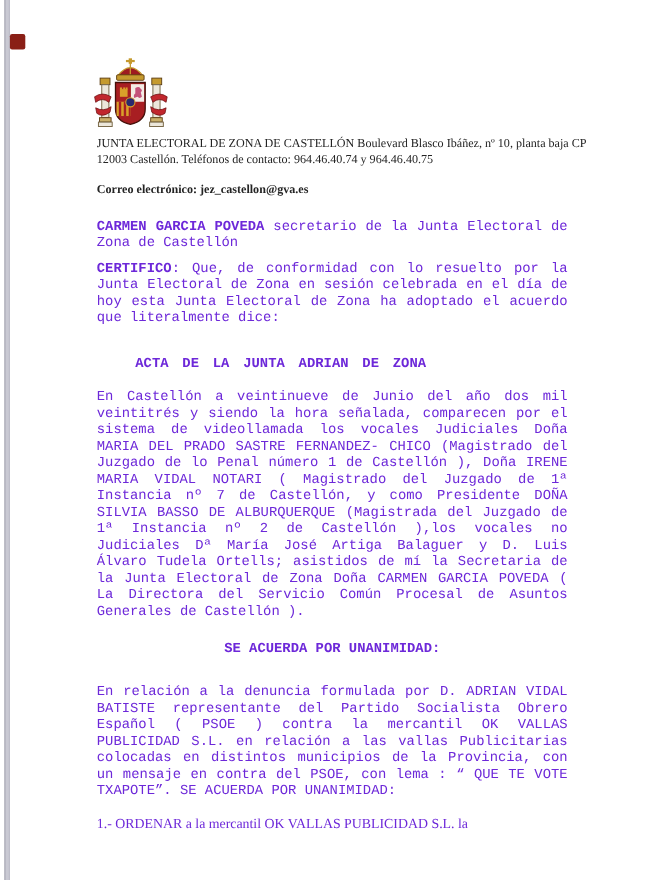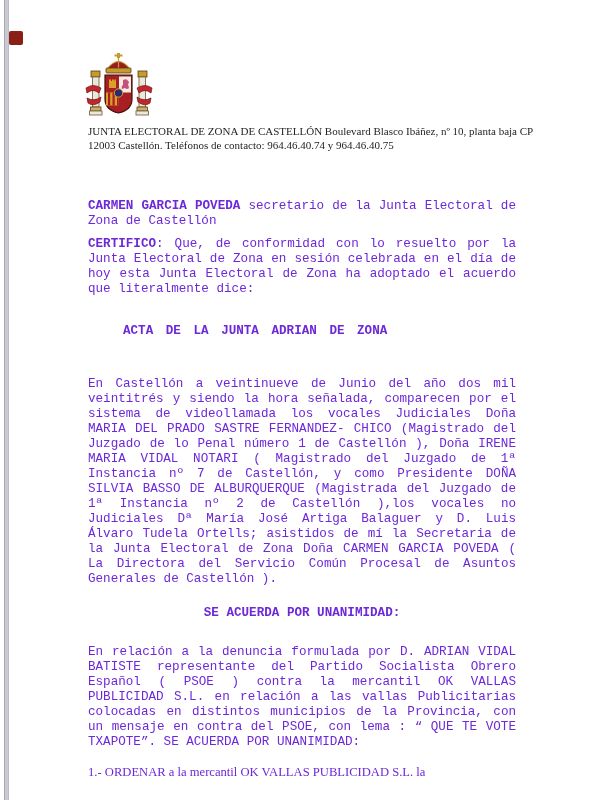--- a/index.html
+++ b/index.html
@@ -31,21 +31,21 @@
   
   .doc-body { position: absolute; left: 88px; top: 199px; width: 428px;
               font-family: "Liberation Mono", monospace; font-size: 12.6px;
               line-height: 15px; color: #6d28d9; }
   .para { text-align: justify; }
   .b { font-weight: bold; }
 
   .certifico-paragraph  { margin-top: 8px; }
   .acta-heading         { margin-top: 27px; padding-left: 35px; font-weight: bold;
                           word-spacing: 5px; text-align: left; }
-  .session-paragraph    { margin-top: 38px; }
+  .session-paragraph    { margin-top: 15px; }
   .unanimity-heading    { margin-top: 19px; text-align: center; font-weight: bold; }
   .complaint-paragraph  { margin-top: 24px; }
   .order-line           { margin-top: 15px; text-align: left; font-family: Liberation Serif, serif; }
 </style>
 </head>
 <body>
 
 <div class="page">
 
   <div class="page-edge"></div>
@@ -92,20 +92,21 @@
       <rect x="25" y="27.5" width="2" height="2" fill="#d9a02a"></rect>
       <rect x="28" y="27.5" width="2" height="2" fill="#d9a02a"></rect>
       <rect x="30.5" y="27.5" width="1.5" height="2" fill="#d9a02a"></rect>
       <circle cx="34.5" cy="41" r="4.2" fill="#2a2a6e" stroke="#d9a02a" stroke-width="1"></circle>
     </g>
   </svg>
 
   <div class="letterhead">
     <div class="addr-line">JUNTA ELECTORAL DE ZONA DE CASTELLÓN Boulevard Blasco Ibáñez, nº 10, planta baja CP</div>
     <div class="addr-line">12003 Castellón.  Teléfonos de contacto: 964.46.40.74 y 964.46.40.75</div>
+    <div class="email-line">Correo electrónico: jez_castellon@gva.es</div>
   </div>
 
   <div class="doc-body" id="doc-body">
       <div class="para"><span class="b">CARMEN GARCIA POVEDA</span><span> secretario de la Junta Electoral de Zona de Castellón</span></div>
       <div class="para certifico-paragraph"><span class="b">CERTIFICO</span><span>: Que, de conformidad con lo resuelto por la Junta Electoral de Zona en sesión celebrada en el día de hoy esta Junta Electoral de Zona ha adoptado el acuerdo que literalmente dice:</span></div>
       <div class="para acta-heading"><span class="b">ACTA DE LA JUNTA ADRIAN DE ZONA</span></div>
       <div class="para session-paragraph"><span>En Castellón a veintinueve de Junio del año dos mil veintitrés y siendo la hora señalada, comparecen por el sistema de videollamada los vocales Judiciales Doña MARIA DEL PRADO SASTRE FERNANDEZ- CHICO (Magistrado del Juzgado de lo Penal número 1 de Castellón ), Doña IRENE MARIA VIDAL NOTARI ( Magistrado del Juzgado de 1ª Instancia nº 7 de Castellón, y como Presidente DOÑA SILVIA BASSO DE ALBURQUERQUE (Magistrada del Juzgado de 1ª Instancia nº 2 de Castellón ),los vocales no Judiciales Dª María José Artiga Balaguer y D. Luis Álvaro Tudela Ortells; asistidos de mí la Secretaria de la Junta Electoral de Zona Doña CARMEN GARCIA POVEDA ( La Directora del Servicio Común Procesal de Asuntos Generales de Castellón ).</span></div>
       <div class="para unanimity-heading"><span>SE ACUERDA POR UNANIMIDAD:</span></div>
       <div class="para complaint-paragraph"><span>En relación a la denuncia formulada por D. ADRIAN VIDAL BATISTE representante del Partido Socialista Obrero Español ( PSOE ) contra la mercantil OK VALLAS PUBLICIDAD S.L. en relación a las vallas Publicitarias colocadas en distintos municipios de la Provincia, con un mensaje en contra del PSOE, con lema : “ QUE TE VOTE TXAPOTE”. SE ACUERDA POR UNANIMIDAD:</span></div>
       <div class="para order-line"><span>1.- ORDENAR a la mercantil OK VALLAS PUBLICIDAD S.L. la</span></div>

